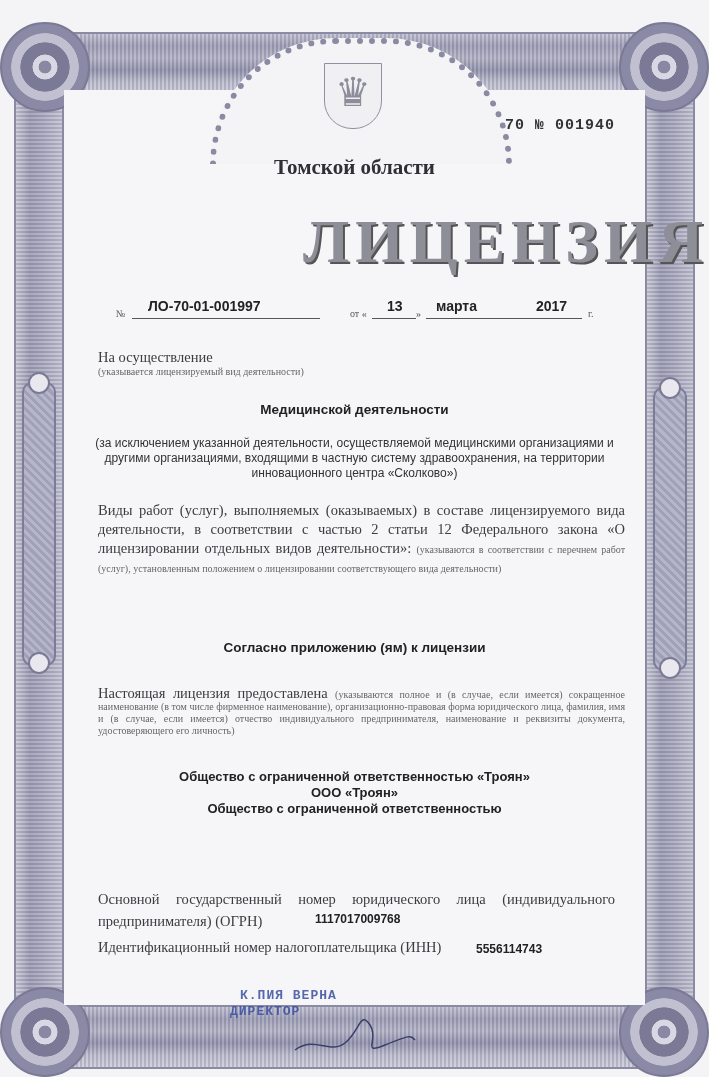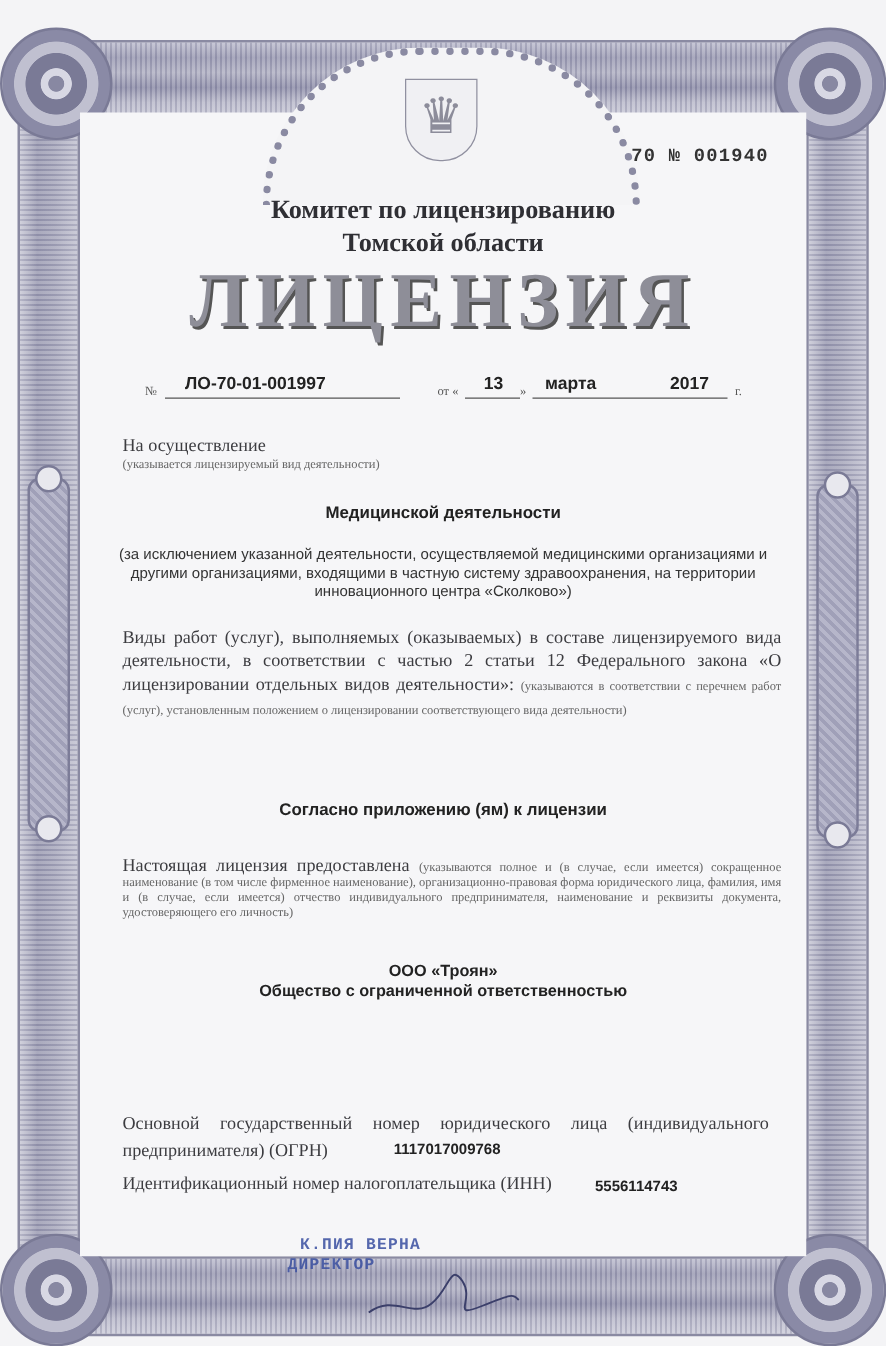--- a/index.html
+++ b/index.html
@@ -29,21 +29,21 @@
      border:2px solid #7a7a96; }
   .node { position:absolute; width:18px; height:18px; border-radius:50%; background:#e8e8ee; border:2px solid #7a7a96; }
   .arch { position:absolute; left:210px; top:38px; width:290px; height:120px;
      border:6px dotted #8a8aa2; border-bottom:none; border-radius:145px 145px 0 0; background:#f4f4f6; }
   .paper { position:absolute; left:64px; top:90px; right:64px; bottom:72px; background:#f6f6f8; }
   .crest { position:absolute; left:324px; top:63px; width:56px; height:64px; border:1.5px solid #9090a0;
      border-radius:0 0 28px 28px; background:#f0f0f3; text-align:center; }
   .crest span { display:block; font-size:40px; color:#8c8c9a; line-height:58px; }
   .serial { position:absolute; right:94px; top:117px; font-family:"Liberation Mono", monospace; font-weight:bold; font-size:15px; letter-spacing:1px; color:#333; }
   .committee { position:absolute; left:0; right:0; top:154px; text-align:center; font-weight:bold; font-size:21px; line-height:27px; color:#2f2f34; }
-  .title { position:absolute; left:0; right:0; top:206px; text-align:center; font-weight:900; font-size:62px; letter-spacing:6px;
+  .title { position:absolute; left:0; right:0; top:206px; text-align:right; font-weight:900; font-size:62px; letter-spacing:6px;
      color:#8e8e98; text-shadow:2px 2px 0 #555; font-family:"Liberation Serif", serif; }
   .numline { position:absolute; top:296px; left:110px; right:110px; height:26px; font-family:"Liberation Sans", sans-serif; }
   .numline .lbl { position:absolute; font-family:"Liberation Serif", serif; font-size:10px; color:#555; top:12px; }
   .numline .val { position:absolute; font-weight:bold; font-size:14px; color:#222; top:2px; }
   .numline .ul { position:absolute; border-bottom:1px solid #555; top:22px; }
   .sans { font-family:"Liberation Sans", sans-serif; }
   .t { position:absolute; }
   .small { font-size:10px; color:#666; line-height:11px; }
   .body15 { font-size:14.5px; color:#3c3c40; line-height:19px; }
   .center { left:0; right:0; text-align:center; }
@@ -79,21 +79,20 @@
     <span>♛</span>
   </div>
 
 <div class="serial">
   <span>70</span>
   <span>№</span>
   <span>001940</span>
 </div>
 
 <div class="committee">
-  <div>Комитет по лицензированию</div>
   <div>Томской области</div>
 </div>
 
 <div class="title">ЛИЦЕНЗИЯ</div>
 
 <div class="numline">
   <span class="lbl" style="left:6px;">№</span>
   <span class="ul" style="left:22px;width:188px;"></span>
   <span class="val" style="left:38px;">ЛО-70-01-001997</span>
   <span class="lbl" style="left:240px;">от «</span>
@@ -118,20 +117,21 @@
 </div>
 
 <div class="t center sans" style="top:613px;font-weight:bold;font-size:13.5px;color:#222;margin-top:27px;">Согласно приложению (ям) к лицензии</div>
 
 <div class="t body15" style="left:98px;right:84px;top:688px;text-align:justify;line-height:11px;">
   <span style="font-size:14.5px;">Настоящая лицензия предоставлена</span>
   <span class="small">(указываются полное и (в случае, если имеется) сокращенное наименование (в том числе фирменное наименование), организационно-правовая форма юридического лица, фамилия, имя и (в случае, если имеется) отчество индивидуального предпринимателя, наименование и реквизиты документа, удостоверяющего его личность)</span>
 </div>
 
 <div class="t center sans" style="top:769px;font-weight:bold;font-size:13px;line-height:16px;color:#222;">
+  <div>Общество с ограниченной ответственностью «Троян»</div>
   <div>ООО «Троян»</div>
   <div>Общество с ограниченной ответственностью</div>
 </div>
 
 <div class="t body15" style="left:98px;right:94px;top:888px;text-align:justify;line-height:22px;">Основной государственный номер юридического лица (индивидуального предпринимателя) (ОГРН)</div>
 <div class="t sans" style="left:315px;top:912px;font-weight:bold;font-size:12px;color:#222;">1117017009768</div>
 <div class="t body15" style="left:98px;top:938px;">Идентификационный номер налогоплательщика (ИНН)</div>
 <div class="t sans" style="left:476px;top:942px;font-weight:bold;font-size:12px;color:#222;">5556114743</div>
 
 <div class="stamp" style="left:240px;top:988px;">К.ПИЯ  ВЕРНА</div>

